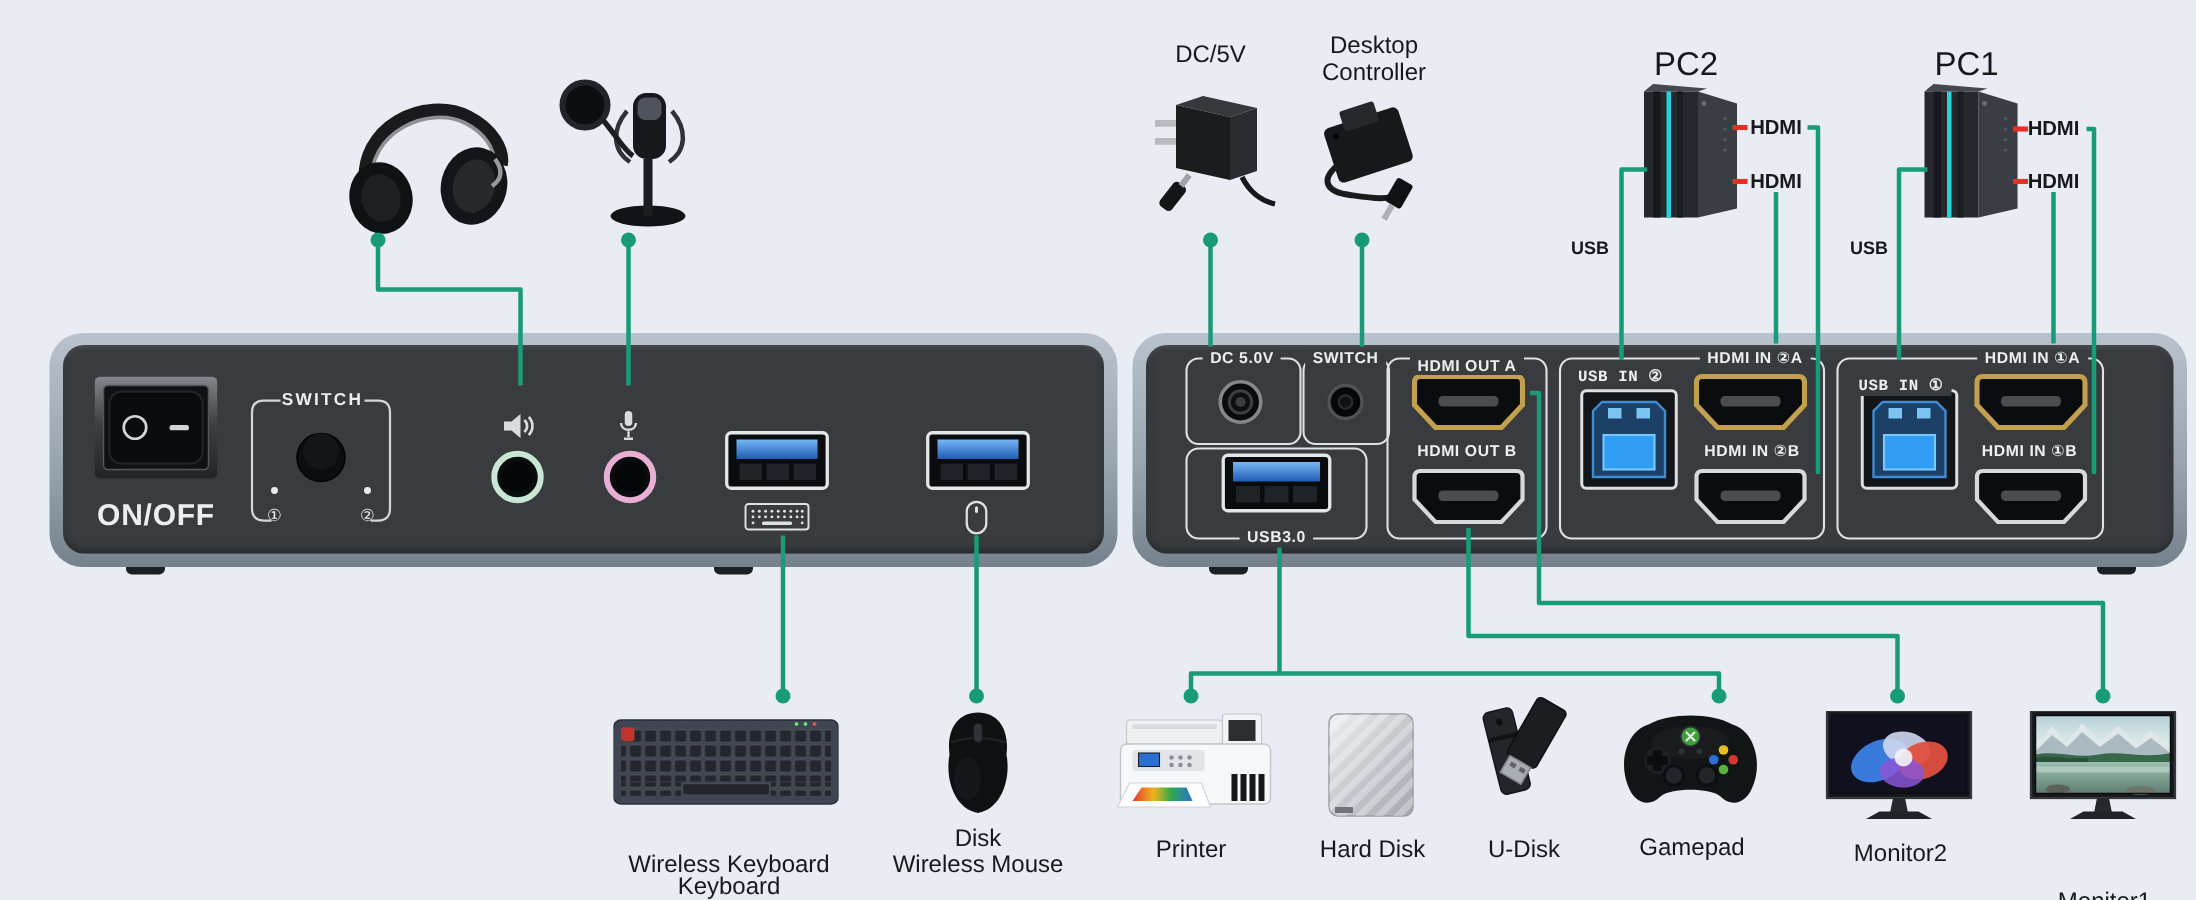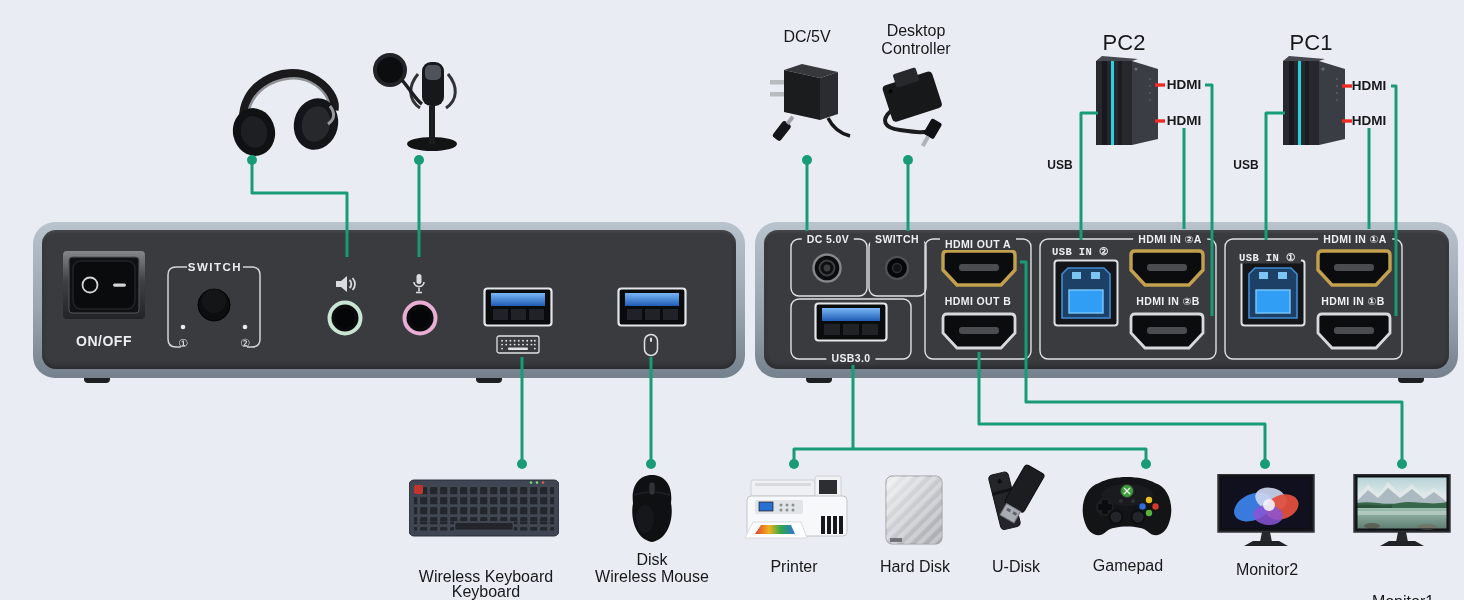--- a/index.html
+++ b/index.html
@@ -12,21 +12,21 @@
   .foot{position:absolute;height:6px;width:26px;background:#1d1f23;border-radius:0 0 4px 4px;z-index:0;}
   .chip{position:absolute;transform:translate(-50%,-50%);background:#3a3b3e;padding:0 5px;
         font-size:10.5px;font-weight:bold;letter-spacing:.4px;color:#edeff1;white-space:nowrap;z-index:3;}
   .chip-l{transform:translate(0,-50%);font-family:Liberation Mono, monospace;}
   .tlabel{position:absolute;transform:translateX(-50%);color:#17181a;white-space:nowrap;z-index:3;text-align:center;}
   .fs16{font-size:16px;}
   .pc-t{font-size:22px;font-weight:normal;}
   .usb-t{font-size:12px;font-weight:bold;}
   .hdmi-t{font-size:13.5px;font-weight:bold;}
   .panel-t{color:#eceef0;z-index:3;}
-  .onoff{font-size:14px;font-weight:bold;letter-spacing:.5px;}
+  .onoff{font-size:20px;font-weight:bold;letter-spacing:.5px;}
   .swf{font-size:11.5px;font-weight:bold;letter-spacing:1.5px;}
   .ind{font-size:11px;}
   svg.abs{display:block;}
   .z2{z-index:2;} .z4{z-index:4;pointer-events:none;}
 </style>
 </head>
 <body>
 
 <div id="canvas">
 

